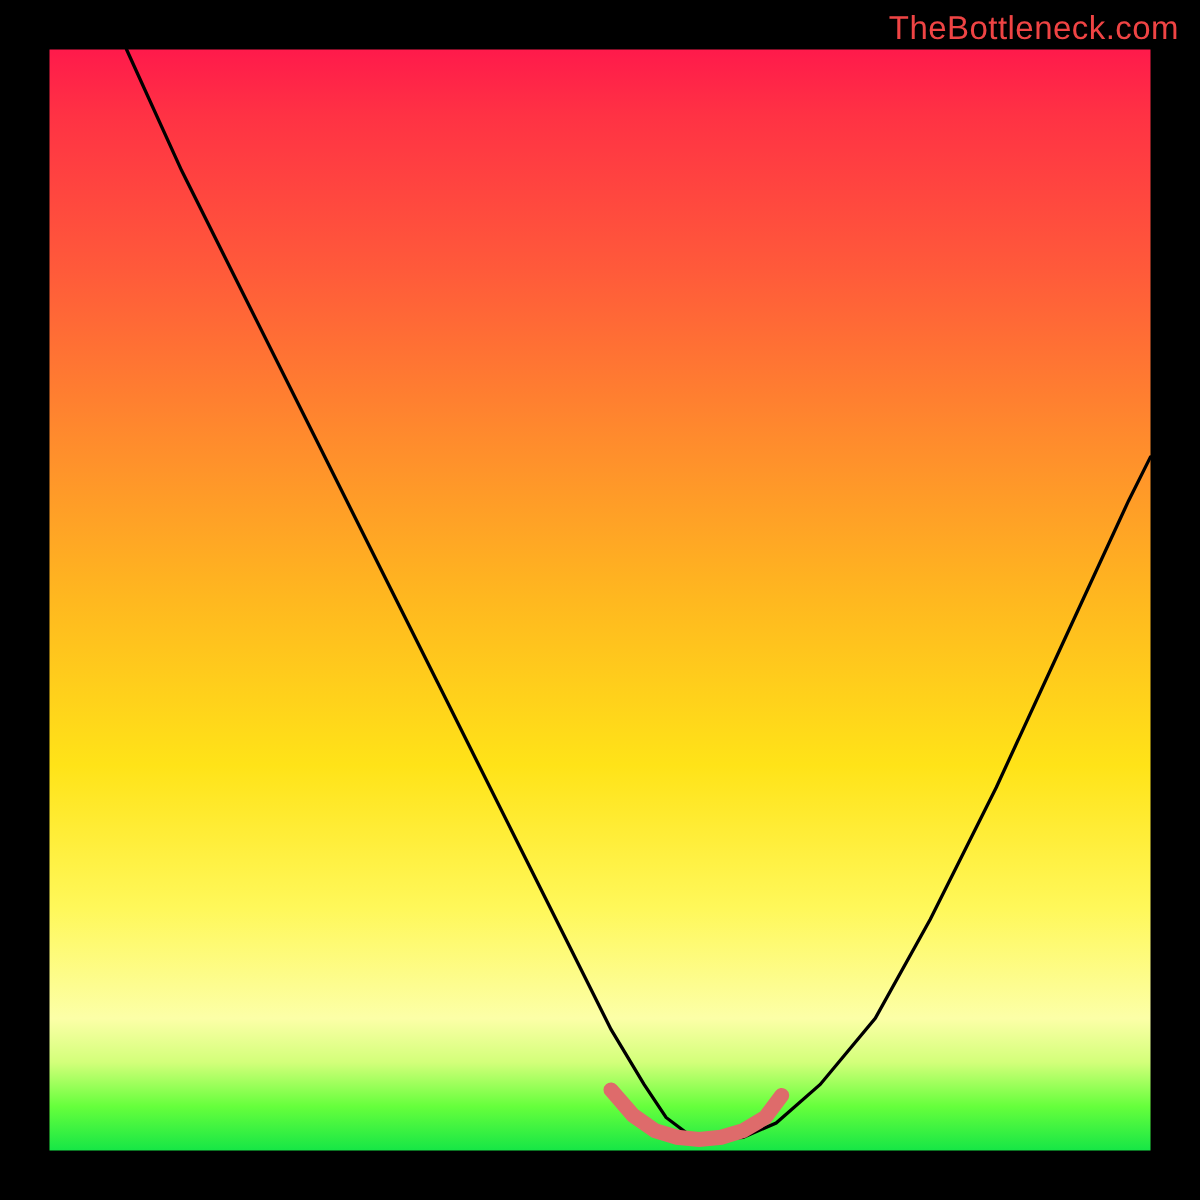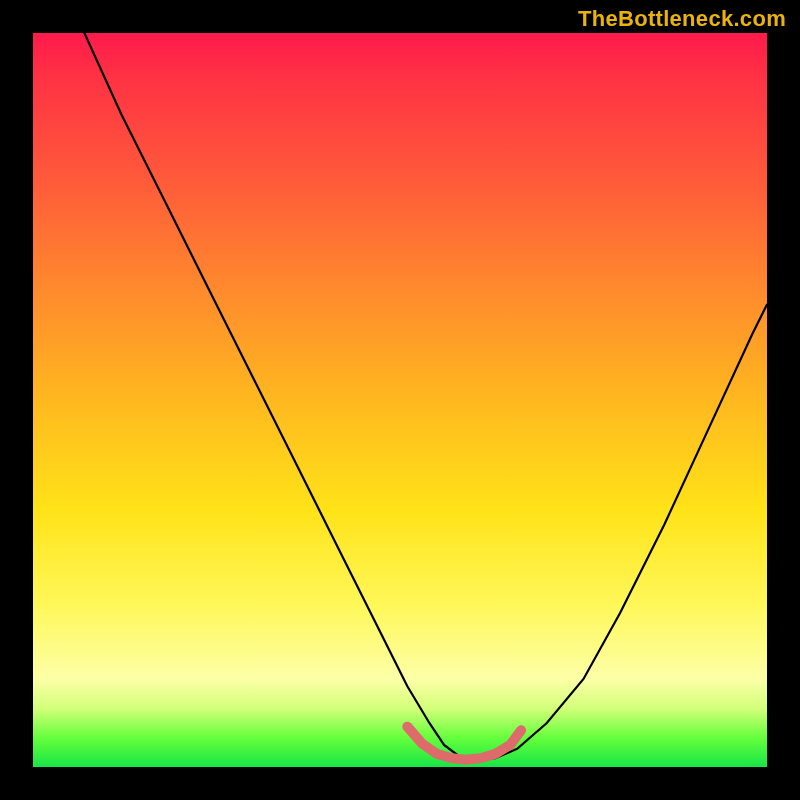--- a/index.html
+++ b/index.html
@@ -14,23 +14,23 @@
   .stage {
     position: relative;
     width: 800px;
     height: 800px;
     background: #000;
   }
   .watermark {
     position: absolute;
     top: 6px;
     right: 14px;
-    color: #eab308;
+    color: #ef4444;
     font-size: 22px;
-    font-weight: 700;
+    font-weight: 400;
     letter-spacing: 0.3px;
     user-select: none;
   }
   
   .plot {
     position: absolute;
     left: 33px;
     top: 33px;
     width: 734px;
     height: 734px;

